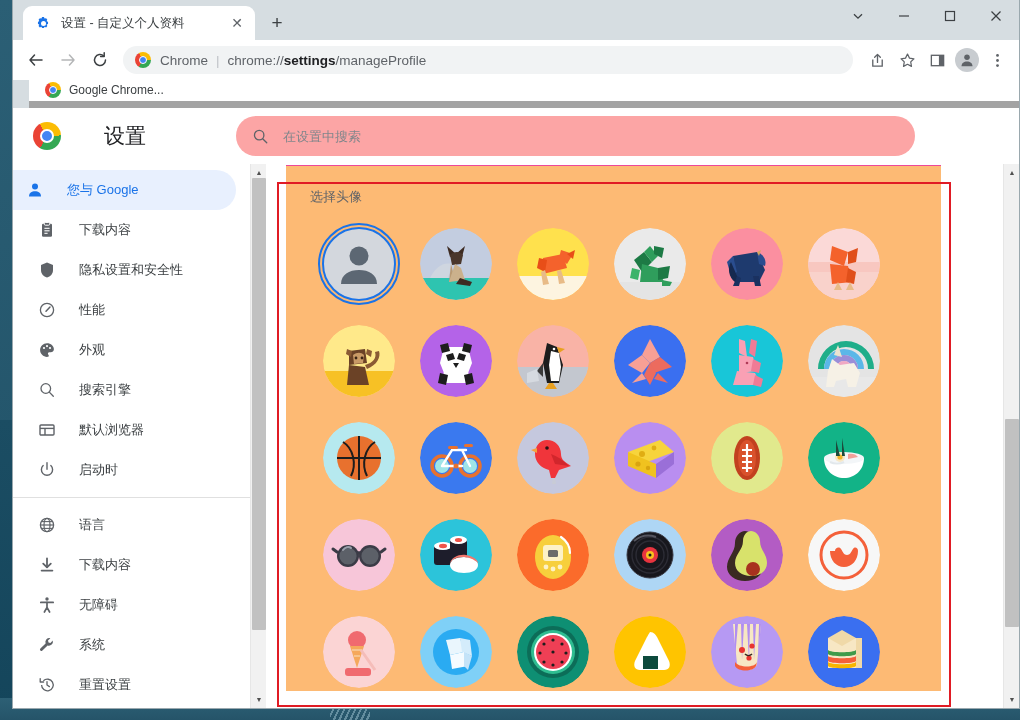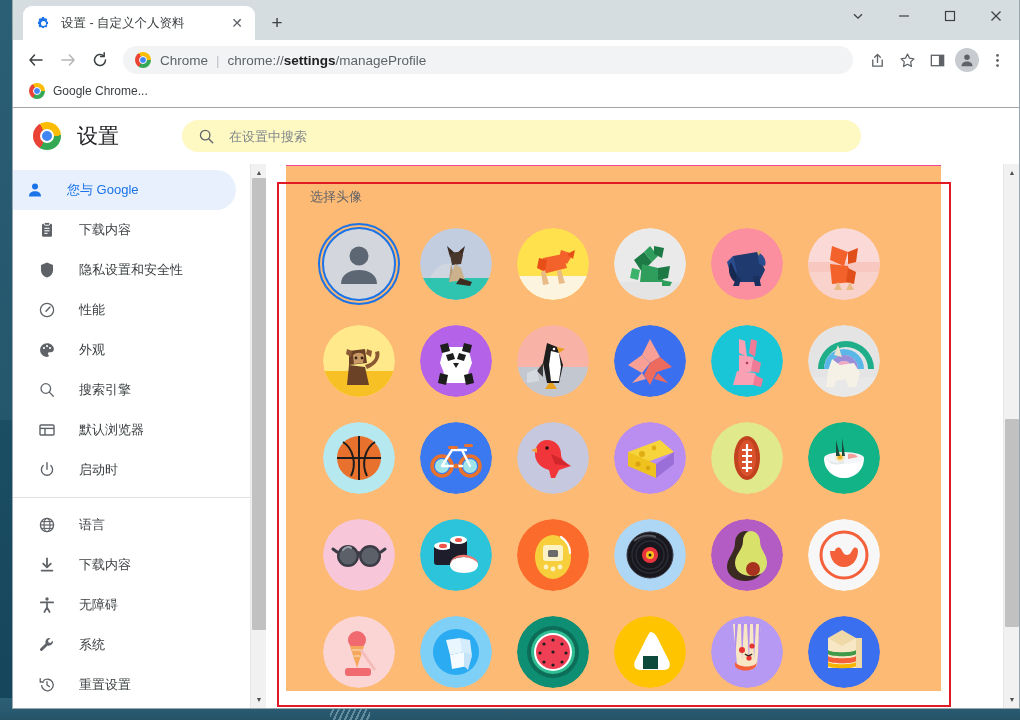--- a/index.html
+++ b/index.html
@@ -135,58 +135,59 @@
     display: flex; align-items: center; justify-content: center;
     border-radius: 50%; color: #5f6368; cursor: pointer;
   }
   #profile-pill {
     width: 24px; height: 24px; border-radius: 50%;
     background: #c8ccd0; display: flex; align-items: center; justify-content: center;
   }
 
   
   #bookmarks {
-    height: 28px; background: #fff; display: flex; align-items: flex-start;
+    height: 28px; background: #fff; display: flex; align-items: flex-end;
     padding: 0 10px; flex: 0 0 28px;
-    border-bottom: 1px solid #a3a3a3;
+    border-bottom: 7px solid #a3a3a3;
+    margin-left: 16px;
   }
   .bm { display: flex; align-items: center; cursor: pointer; padding: 3px 6px; border-radius: 4px; }
   .bm-ico {
     width: 16px; height: 16px; margin-right: 8px; border-radius: 50%;
     background: conic-gradient(from 210deg, #ea4335 0 33%, #fbbc04 33% 66%, #34a853 66% 100%);
     position: relative;
   }
   .bm-ico::after {
     content: ""; position: absolute; left: 4px; top: 4px;
     width: 8px; height: 8px; border-radius: 50%;
     background: #4285f4; border: 1.5px solid #fff; box-sizing: border-box;
   }
   .bm-label { font-size: 12px; color: #3c4043; }
 
   
   #page { flex: 1; background: #fff; display: flex; flex-direction: column; min-height: 0; }
 
   #settings-header {
     height: 56px; flex: 0 0 56px; display: flex; align-items: center;
-    padding-left: 20px; background: #fff;
+    padding-left: 20px; background: #fff; gap: 27px;
   }
   #settings-logo {
     width: 28px; height: 28px; border-radius: 50%; flex: 0 0 28px;
     background: conic-gradient(from 210deg, #ea4335 0 33%, #fbbc04 33% 66%, #34a853 66% 100%);
     position: relative;
   }
   #settings-logo::after {
     content: ""; position: absolute; left: 7px; top: 7px;
     width: 14px; height: 14px; border-radius: 50%;
     background: #4285f4; border: 2px solid #fff; box-sizing: border-box;
   }
   #settings-title { font-size: 21px; color: #202124; margin-left: 16px; }
   #search-wrap {
-    margin-left: 63px; width: 679px; height: 32px;
-    background: #fef9c3; border-radius: 20px;
+    margin-left: 63px; width: 679px; height: 40px;
+    background: #fca5a5; border-radius: 20px;
     display: flex; align-items: center; padding: 0 16px;
   }
   #search-icon { color: #5f6368; margin-right: 14px; display: flex; }
   #search-input {
     border: none; background: transparent; outline: none;
     font-size: 13px; color: #5f6368; width: 100%;
     font-family: inherit;
   }
   #search-input::placeholder { color: #80868b; }
 

